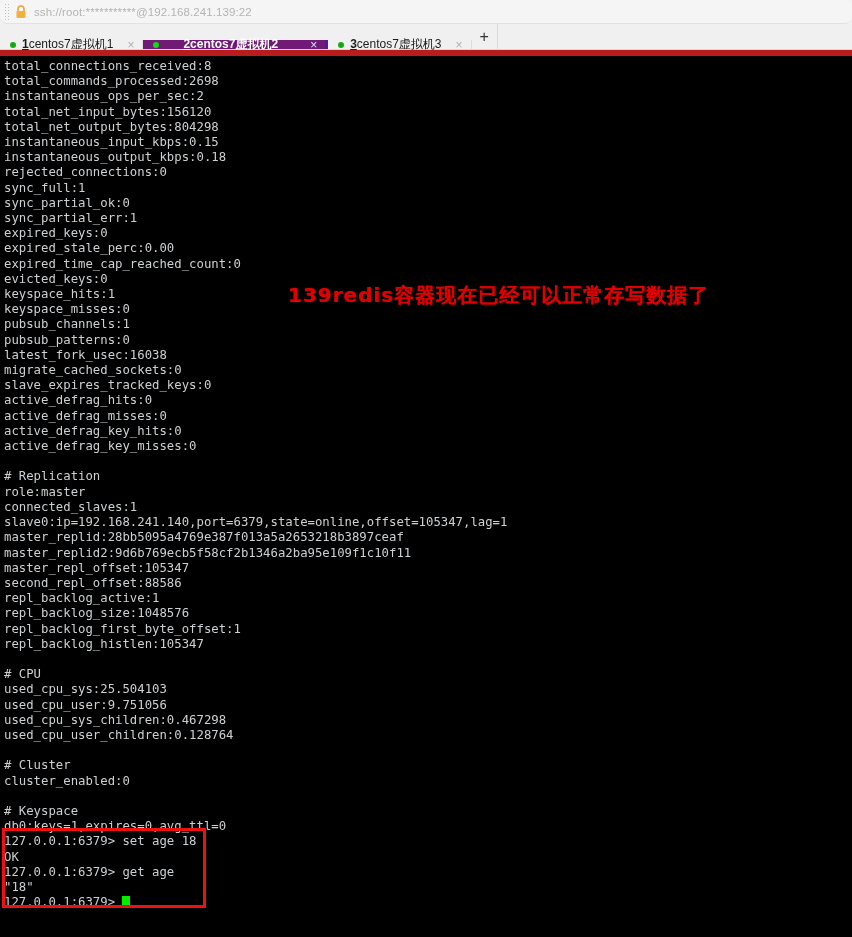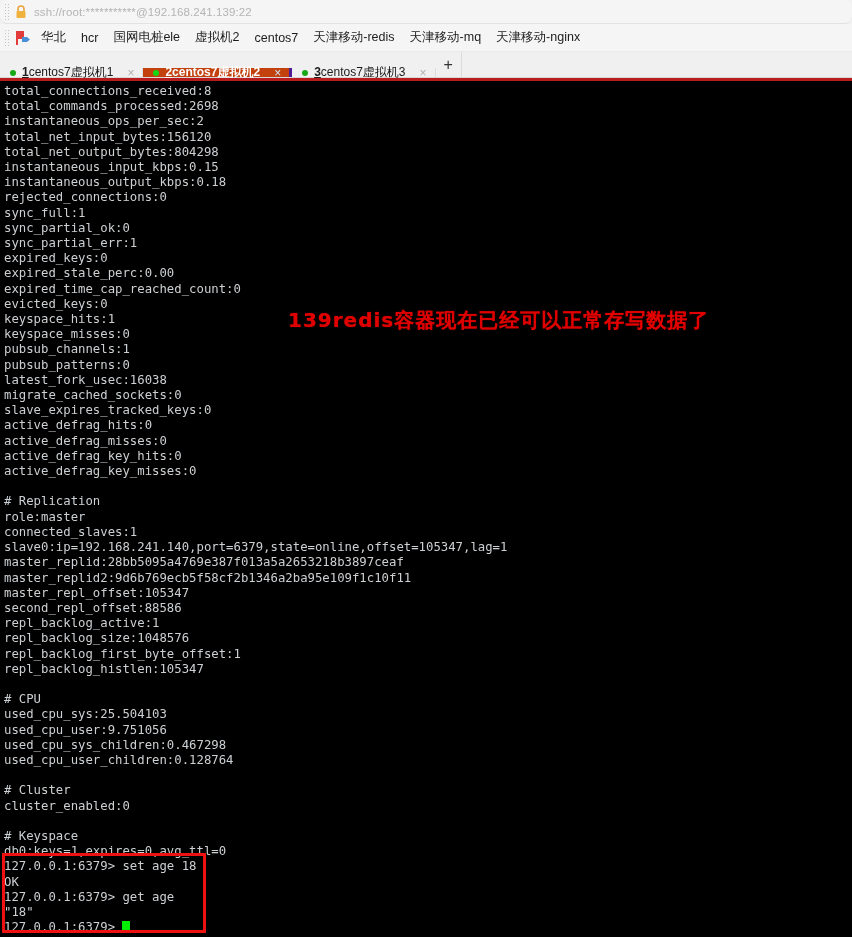--- a/index.html
+++ b/index.html
@@ -91,23 +91,24 @@
     font-size: 12px;
     color: #1b1b1b;
     background: #f0f0f0;
     border-right: 1px solid #dcdcdc;
     white-space: nowrap;
     cursor: default;
     position: relative;
     margin-top: 16px;
   }
   .tab.active {
-    background: #c2410c;
+    background: #701a75;
     color: #ffffff;
     border-right: 3px solid #4c1d95;
+    gap: 18px;
   }
   .tab-dot {
     width: 6px; height: 6px;
     border-radius: 50%;
     background: #16a916;
     margin-right: 6px;
     flex: 0 0 auto;
   }
   .tab.active .tab-dot { background: #15d815; }
   .tab-label { margin-right: 12px; }
@@ -129,21 +130,21 @@
     border-right: 1px solid #dcdcdc;
     cursor: default;
   }
   .tabstrip-filler { flex: 1; background: #f0f0f0; }
 
   
   .term-wrap {
     flex: 1;
     position: relative;
     background: #000000;
-    border-top: 3px solid #b91c1c;
+    border-top: 6px solid #b91c1c;
     overflow: hidden;
   }
   .term {
     position: absolute;
     left: 0; top: 0; right: 0; bottom: 0;
     padding: 3px 0 0 4px;
     font-family: "DejaVu Sans Mono", "Liberation Mono", monospace;
     font-size: 12.3px;
     line-height: 15.2px;
     color: #cdd0d3;
@@ -190,36 +191,20 @@
 
   <div class="titlebar">
     <div class="grip"></div>
     <svg class="lock-icon" viewBox="0 0 14 16">
       <path d="M4 7V5a3 3 0 0 1 6 0v2" fill="none" stroke="#e8a33d" stroke-width="1.6"></path>
       <rect x="2.5" y="7" width="9" height="7" rx="1" fill="#f0b23f"></rect>
     </svg>
     <span class="titlebar-text">ssh://root:***********@192.168.241.139:22</span>
   </div>
 
-  <div class="bookmarks">
-    <div class="bm-grip"></div>
-    <svg class="flag-icon" viewBox="0 0 16 16">
-      <rect x="1" y="1" width="8" height="8" fill="#e23b3b"></rect>
-      <path d="M7 7h5l3 2.5-3 2.5H7z" fill="#4a90d9"></path>
-      <rect x="1" y="1" width="2" height="14" fill="#e23b3b"></rect>
-    </svg>
-    <span class="bm-item">华北</span>
-    <span class="bm-item">hcr</span>
-    <span class="bm-item">国网电桩ele</span>
-    <span class="bm-item">虚拟机2</span>
-    <span class="bm-item">centos7</span>
-    <span class="bm-item">天津移动-redis</span>
-    <span class="bm-item">天津移动-mq</span>
-    <span class="bm-item">天津移动-nginx</span>
-  </div>
 
   <div class="tabstrip">
 
     <div class="tab">
       <span class="tab-dot"></span>
       <span class="tab-label"><span class="num">1</span><span>centos7虚拟机1</span></span>
       <span class="tab-close">×</span>
     </div>
 
     <div class="tab active">

